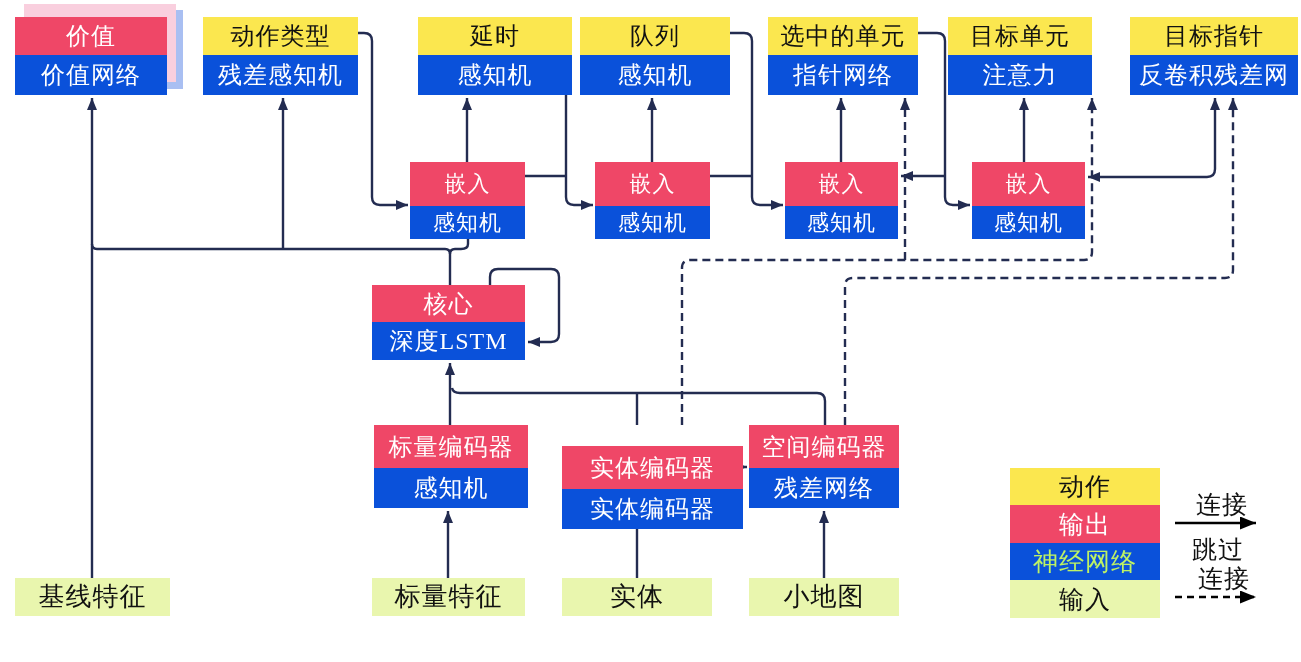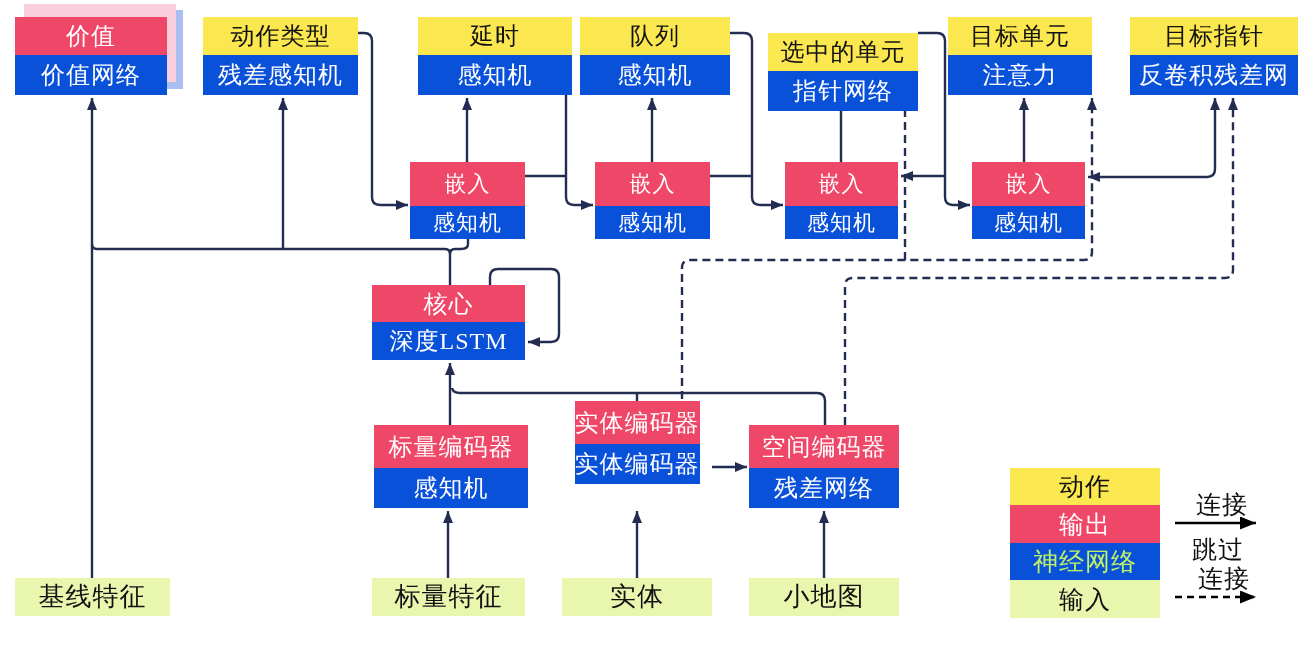--- a/index.html
+++ b/index.html
@@ -108,21 +108,21 @@
     <div class="band blue bh">残差感知机</div>
   </div>
   <div class="node g-head" style="left:386px;top:17px;width:154px;margin-left:32px;">
     <div class="band yellow th">延时</div>
     <div class="band blue bh">感知机</div>
   </div>
   <div class="node g-head" style="left:580px;top:17px;width:150px;">
     <div class="band yellow th">队列</div>
     <div class="band blue bh">感知机</div>
   </div>
-  <div class="node g-head" style="left:768px;top:17px;width:150px;margin-top:16px;">
+  <div class="node g-head" style="left:768px;top:17px;width:150px;">
     <div class="band yellow th">选中的单元</div>
     <div class="band blue bh">指针网络</div>
   </div>
   <div class="node g-head" style="left:948px;top:17px;width:144px;">
     <div class="band yellow th">目标单元</div>
     <div class="band blue bh">注意力</div>
   </div>
   <div class="node g-head" style="left:1130px;top:17px;width:168px;">
     <div class="band yellow th">目标指针</div>
     <div class="band blue bh">反卷积残差网</div>
@@ -147,21 +147,21 @@
 
   <div class="node g-core" style="left:372px;top:285px;width:153px;">
     <div class="band red th">核心</div>
     <div class="band blue bh">深度LSTM</div>
   </div>
 
   <div class="node g-enc" style="left:374px;top:425px;width:154px;">
     <div class="band red th">标量编码器</div>
     <div class="band blue bh">感知机</div>
   </div>
-  <div class="node g-enc" style="left:562px;top:401px;width:150px;align-items:center;">
+  <div class="node g-enc" style="left:562px;top:446px;width:181px;">
     <div class="band red th">实体编码器</div>
     <div class="band blue bh">实体编码器</div>
   </div>
   <div class="node g-enc" style="left:749px;top:425px;width:150px;">
     <div class="band red th">空间编码器</div>
     <div class="band blue bh">残差网络</div>
   </div>
 
   <div class="input-box" style="left:15px;top:578px;width:155px;">基线特征</div>
   <div class="input-box" style="left:372px;top:578px;width:153px;">标量特征</div>

